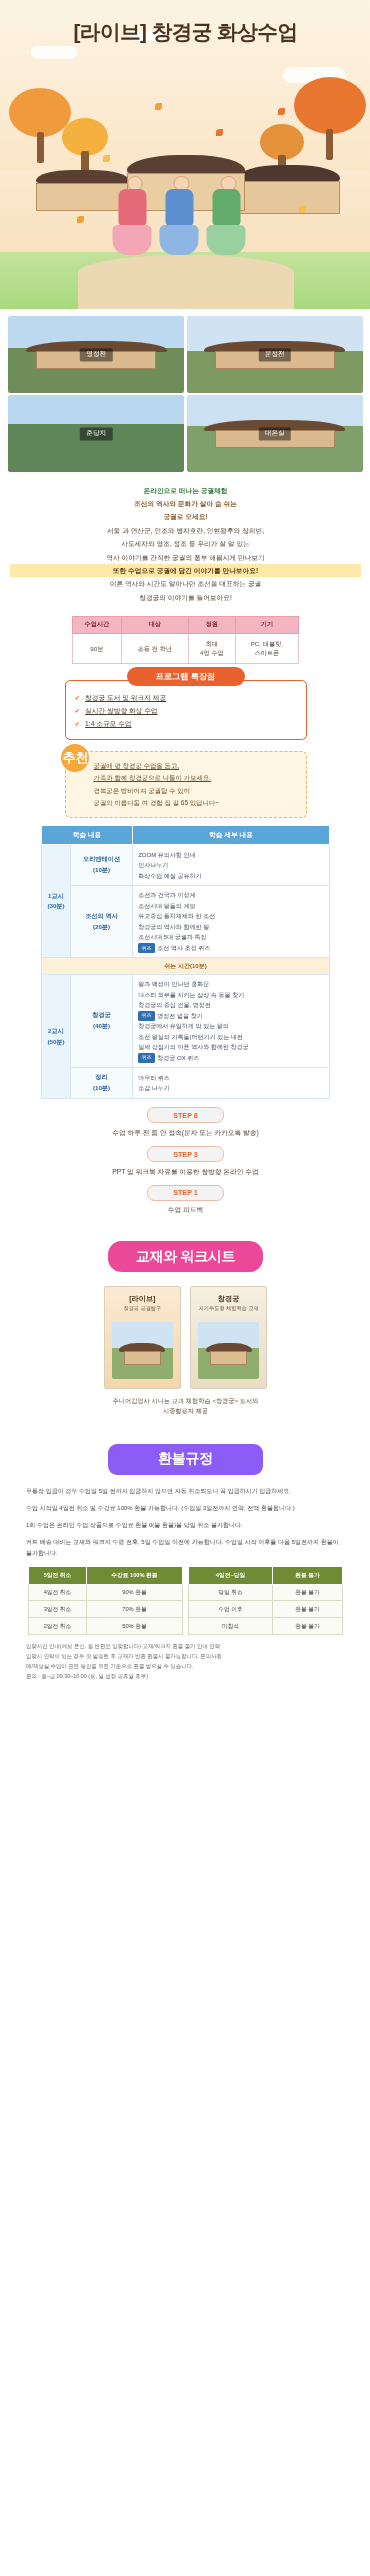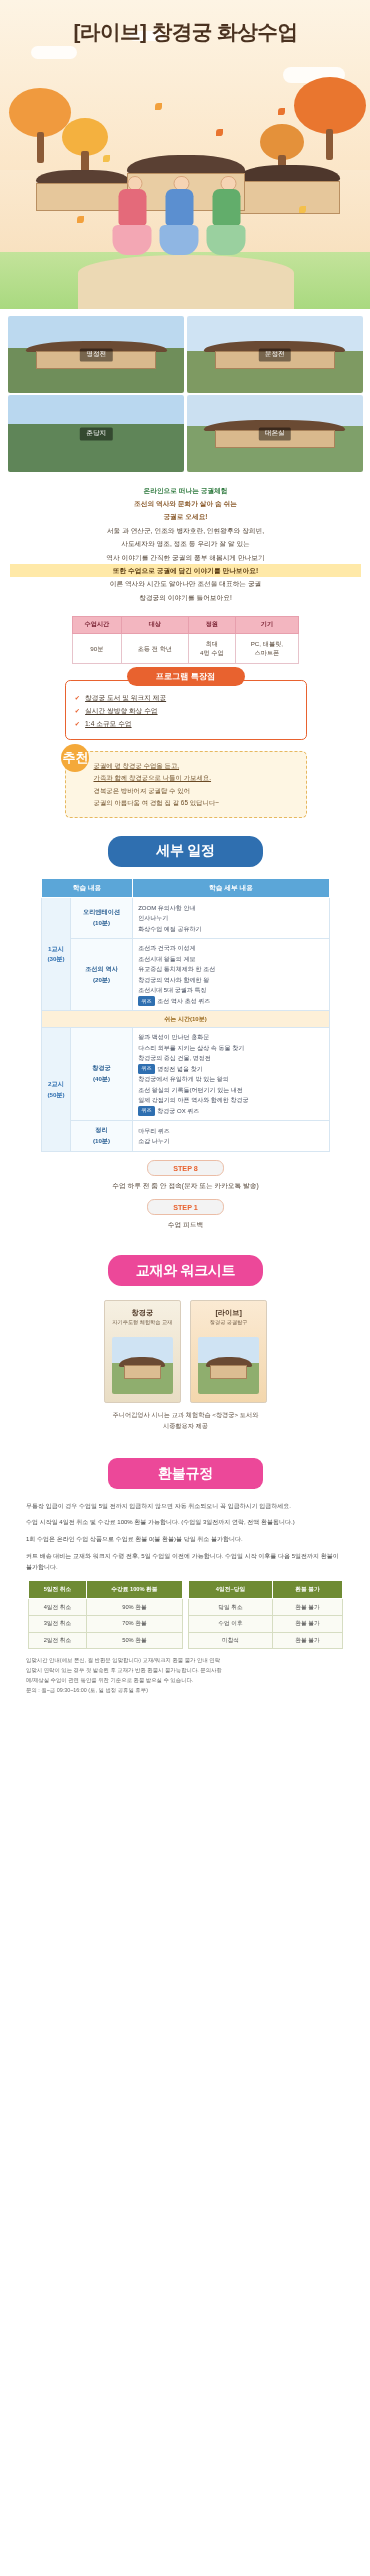--- a/index.html
+++ b/index.html
@@ -86,21 +86,21 @@
     border-radius: 13.4px;
     font-size: 14px;
     font-weight: bold;
     color: #fff;
     letter-spacing: -0.3px;
   }
   .pill.green { background: #4b8b3b; }
   .pill.blue  { background: #2f6fb0; }
   .pill.teal  { background: #2f8f84; }
   .pill.olive { background: #ec4899; }
-  .pill.darkgreen { background: #ec4899; border-radius: 9px; }
+  .pill.darkgreen { background: #8b5cf6; border-radius: 9px; }
 
   
   .photos {
     display: grid; grid-template-columns: 1fr 1fr; gap: 2.1px;
     width: 355px; margin: 7.2px auto 0;
   }
   .photo {
     position: relative; height: 77px; border-radius: 2.1px; overflow: hidden;
   }
   .photo .cap {
@@ -360,23 +360,20 @@
   <div class="reco-wrap">
     <div class="reco-badge">추천</div>
     <div class="reco-box">
       <div class="u">궁궐에 평 창경궁 수업을 듣고,</div>
       <div class="u">가족과 함께 창경궁으로 나들이 가보세요.</div>
       <div>경복궁은 방바어져 궁궐탐 수 있어</div>
       <div>궁궐의 아름다움 여 경험 집 같 65 있답니다~</div>
     </div>
   </div>
 
-  <div class="sec-head">
-    <span class="pill blue">세부 일정</span>
-  </div>
 
   <table class="sched">
     <tbody>
         <tr>
       <th colspan="2">학습 내용</th>
       <th>학습 세부 내용</th>
     </tr>
     <tr>
       <td class="side" rowspan="2" style="white-space:pre-line">1교시
 (30분)</td>
@@ -430,46 +427,50 @@
   </tbody>
     </table>
 
 
   <div class="steps">
     <div>
       <div class="step-num">STEP 8</div>
       <div class="step-txt">수업 하루 전 줌 안 접속(문자 또는 카카오톡 발송)</div>
     </div>
     <div>
+      <div class="step-num">STEP 3</div>
+      <div class="step-txt">PPT 및 워크북 자료를 이용한 쌍방향 온라인 수업</div>
+    </div>
+    <div>
       <div class="step-num">STEP 1</div>
       <div class="step-txt">수업 피드백</div>
     </div>
   </div>
 
   <div class="sec-head">
     <span class="pill olive">교재와 워크시트</span>
   </div>
 
   <div class="books">
+    <div class="book b2">
+      <div class="btitle">[라이브]</div>
+      <div class="bsub">창경궁 궁궐탐구</div>
+      <div class="bart">
+          <div class="r"></div>
+          <div class="w"></div>
+        </div>
+    </div>
     <div class="book b1">
       <div class="btitle">창경궁</div>
       <div class="bsub">자기주도형 체험학습 교재</div>
       <div class="bart">
           <div class="r"></div>
           <div class="w"></div>
         </div>
     </div>
-    <div class="book b2">
-      <div class="btitle">[라이브]</div>
-      <div class="bsub">창경궁 궁궐탐구</div>
-      <div class="bart">
-          <div class="r"></div>
-          <div class="w"></div>
-        </div>
-    </div>
   </div>
   <div class="book-cap" style="white-space:pre-line">주니어김영사 시니는 교과 체험학습 &lt;창경궁&gt; 도서와
 시중활용자 제공</div>
 
   <div class="sec-head" style="margin-top:9.3px;">
     <span class="pill darkgreen">환불규정</span>
   </div>
 
   <div class="refund">
     <p>무통장 입금이 경우 수업일 5일 전까지 입금하지 않으면 자동 취소되오니 꼭 입금하시기 입금하세요.</p>

